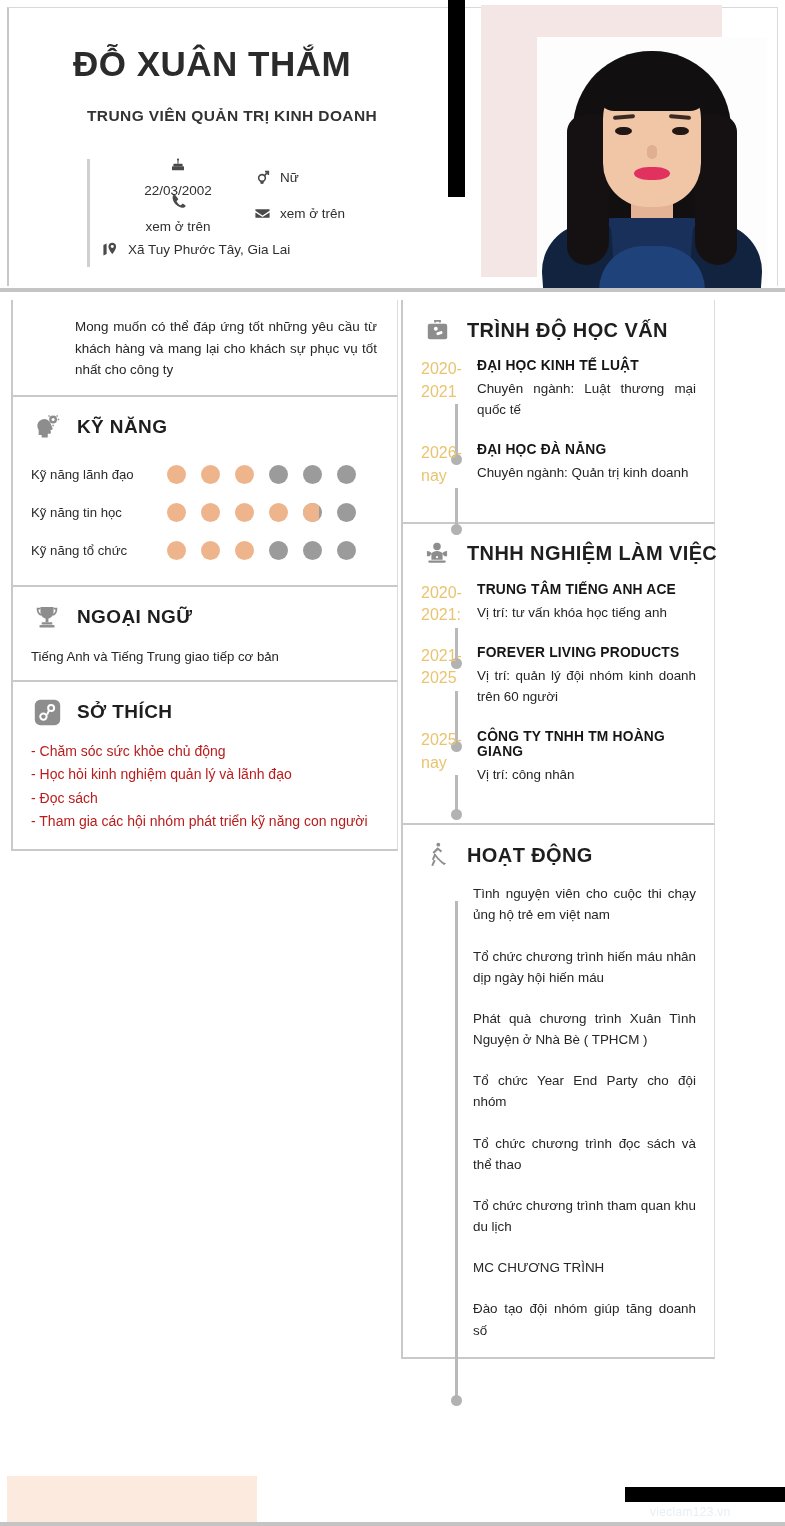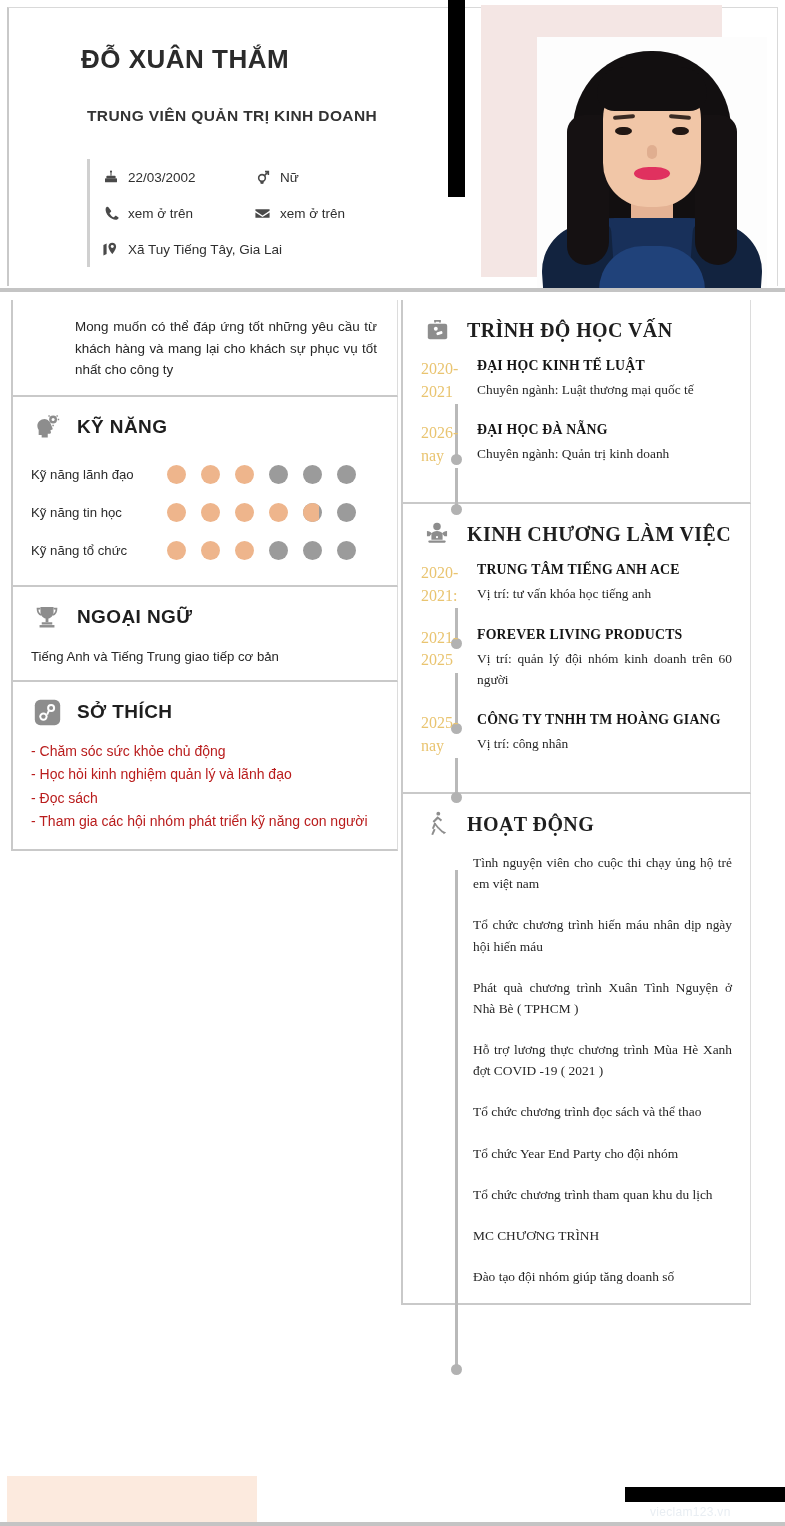--- a/index.html
+++ b/index.html
@@ -27,22 +27,22 @@
     position: absolute;
     left: 7px; top: 7px;
     width: 771px; height: 279px;
     border-left: 2px solid #c9c9c9;
     border-top: 1px solid #d9d9d9;
     border-right: 1px solid #d9d9d9;
     background: #ffffff;
   }
   .name {
     position: absolute;
-    left: 72px; top: 36px;
-    font-size: 26px;
+    left: 64px; top: 36px;
+    font-size: 35px;
     font-weight: bold;
     letter-spacing: 0.5px;
     color: #2b2b2b;
     white-space: nowrap;
   }
   .job-title {
     position: absolute;
     left: 78px; top: 99px;
     font-size: 15.5px;
     font-weight: bold;
@@ -60,21 +60,21 @@
   .contact-row {
     display: flex;
     align-items: center;
     height: 36px;
   }
   .contact-cell {
     display: flex;
     align-items: center;
     gap: 9px;
   }
-  .contact-cell.c1 { width: 152px; }
+  .contact-cell.c1 { width: 152px; flex-direction: column; }
   .contact-ico {
     width: 17px; height: 17px;
     flex: 0 0 17px;
     display: flex; align-items: center; justify-content: center;
     color: #4a4a4a;
   }
   .contact-ico svg { display: block; }
   .contact-txt {
     font-size: 13.5px;
     color: #2f2f2f;
@@ -167,22 +167,21 @@
     width: 785px; height: 1176px;
   }
   .col-left {
     position: absolute;
     left: 11px; top: 8px;
     width: 387px;
   }
   .col-right {
     position: absolute;
     left: 401px; top: 8px;
-    width: 350px;
-    font-family: Liberation Serif, serif;
+    width: 314px;
   }
   .card {
     border-left: 2px solid #c9c9c9;
     border-right: 1px solid #dcdcdc;
     border-bottom: 2px solid #c9c9c9;
     background: #ffffff;
     padding: 14px 18px 16px 18px;
   }
   .card.first { border-top: 0; }
 
@@ -411,21 +410,21 @@
 
         <div class="contact-row">
           <div class="contact-cell">
             <span class="contact-ico">
               <svg width="17" height="17" viewBox="0 0 24 24" fill="currentColor">
                 <path d="M2 5.5 L6.5 3.6 V18.4 L2 20.4z"></path>
                 <path d="M14.5 2.6c-3 0-5.4 2.4-5.4 5.4 0 3.9 5.4 10.4 5.4 10.4s5.4-6.5 5.4-10.4c0-3-2.4-5.4-5.4-5.4z"></path>
                 <circle cx="14.5" cy="7.9" r="2.1" fill="#fff"></circle>
               </svg>
             </span>
-            <span class="contact-txt">Xã Tuy Tiếng Tây, Gia Lai</span>
+            <span class="contact-txt">Xã Tuy Phước Tây, Gia Lai</span>
           </div>
         </div>
 
       </div>
     </div>
 
     <div class="black-bar"></div>
     <div class="pink-block"></div>
 
     <div class="photo">
@@ -599,21 +598,21 @@
           <span class="sec-ico">
             <svg width="28" height="28" viewBox="0 0 32 32" fill="currentColor">
               <circle cx="16" cy="7.5" r="4.3"></circle>
               <path d="M4.5 12.5c2.6 0 4.6 1.3 5.6 3l-2.6 3.2H4.5z"></path>
               <path d="M27.5 12.5c-2.6 0-4.6 1.3-5.6 3l2.6 3.2h3z"></path>
               <path d="M9.6 15.5c1.2-1.6 3.6-2.8 6.4-2.8s5.2 1.2 6.4 2.8v7.2H9.6z"></path>
               <rect x="6" y="23.4" width="20" height="2.6" rx="1.3"></rect>
               <rect x="14.8" y="18.4" width="2.4" height="2.4" rx="1.2" fill="#fff"></rect>
             </svg>
           </span>
-          <span class="sec-title big">KINH CHƯƠNG LÀM VIỆC</span>
+          <span class="sec-title big">TNHH NGHIỆM LÀM VIỆC</span>
         </div>
 
         <div class="tl-item">
           <div class="tl-left">
             <div class="tl-year">2020-2021:</div>
             <div class="tl-line" style="top:46px;height:32px;"></div>
             <div class="tl-dot" style="top:76px;"></div>
           </div>
           <div class="tl-right">
             <div class="tl-title">TRUNG TÂM TIẾNG ANH ACE</div>
@@ -661,23 +660,22 @@
           </span>
           <span class="sec-title big">HOẠT ĐỘNG</span>
         </div>
 
         <div class="act-wrap">
           <div class="act-line" style="height:500px;"></div>
           <div class="act-dot" style="top:512px;"></div>
           <div class="act-item">Tình nguyện viên cho cuộc thi chạy ủng hộ trẻ em việt nam</div>
           <div class="act-item">Tổ chức chương trình hiến máu nhân dịp ngày hội hiến máu</div>
           <div class="act-item">Phát quà chương trình Xuân Tình Nguyện ở Nhà Bè ( TPHCM )</div>
-          <div class="act-item">Hỗ trợ lương thực chương trình Mùa Hè Xanh đợt COVID -19 ( 2021 )</div>
+          <div class="act-item">Tổ chức Year End Party cho đội nhóm</div>
           <div class="act-item">Tổ chức chương trình đọc sách và thể thao</div>
-          <div class="act-item">Tổ chức Year End Party cho đội nhóm</div>
           <div class="act-item">Tổ chức chương trình tham quan khu du lịch</div>
           <div class="act-item">MC CHƯƠNG TRÌNH</div>
           <div class="act-item">Đào tạo đội nhóm giúp tăng doanh số</div>
         </div>
       </div>
 
     </div>
   </div>
 
   <div class="footer">

